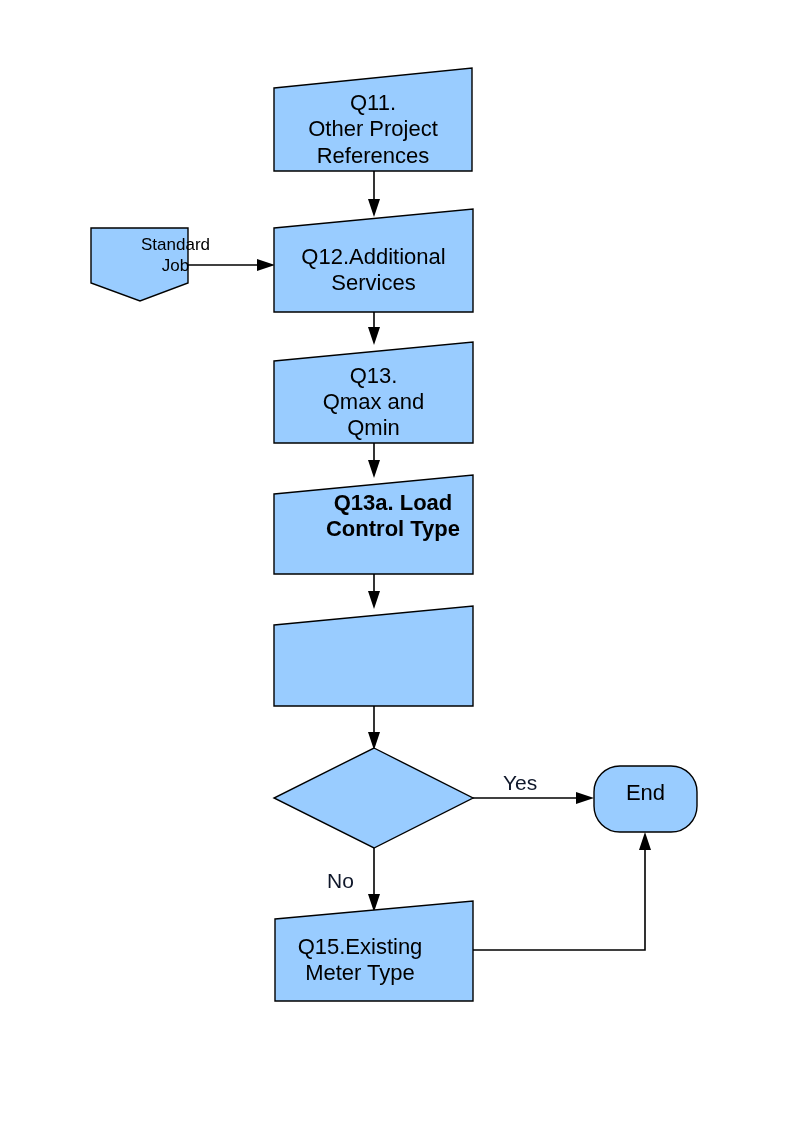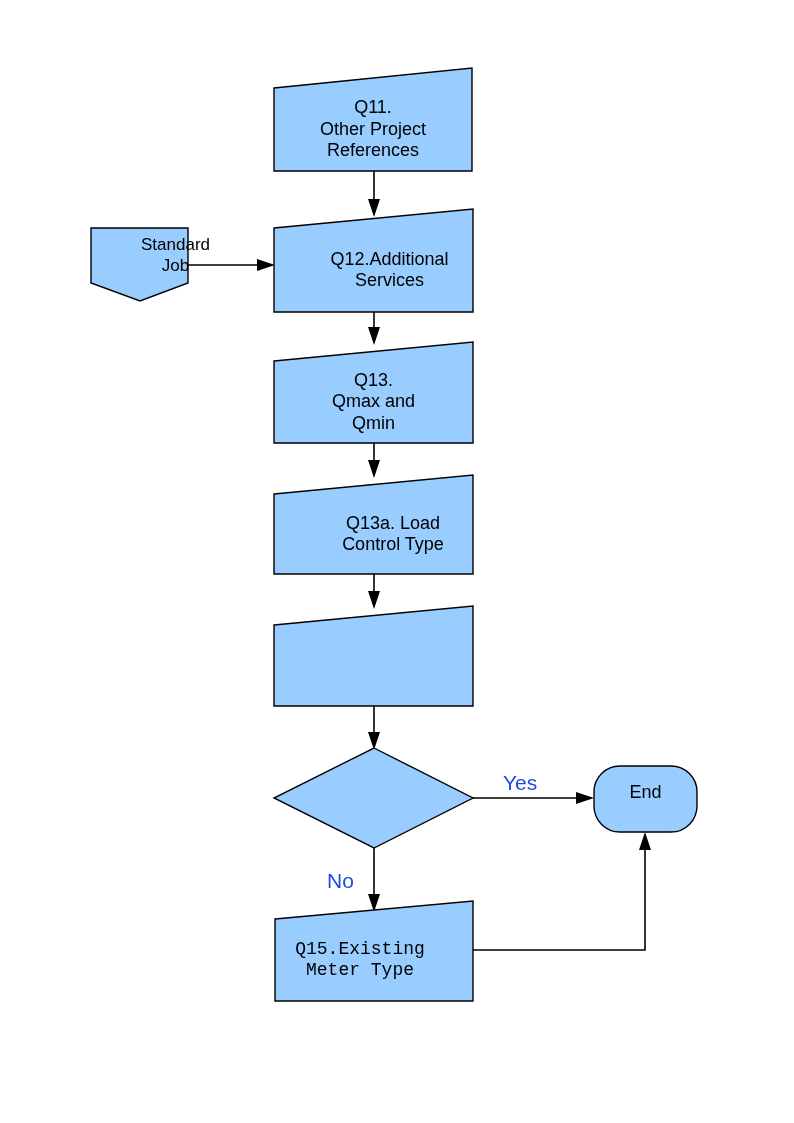--- a/index.html
+++ b/index.html
@@ -45,26 +45,26 @@
   .node-label {
     position: absolute;
     text-align: center;
     color: #000000;
     font-family: "Liberation Sans", sans-serif;
     line-height: 1.19;
     white-space: pre-line;
     pointer-events: none;
     -webkit-font-smoothing: antialiased;
   }
-  .node-label.size-lg { font-size: 18px; }
+  .node-label.size-lg { font-size: 22px; }
   .node-label.size-md { font-size: 17px; }
   .node-label.size-sm { font-size: 13px; }
   .edge-label {
     position: absolute;
-    color: #1d4ed8;
+    color: #0f172a;
     font-family: "Liberation Sans", sans-serif;
     font-size: 21px;
     white-space: nowrap;
     pointer-events: none;
   }
 </style>
 </head>
 <body>
 
 <div id="flow-root">
@@ -135,34 +135,34 @@
     <polygon class="node-shape" fill="#99ccff" points="275,919 473,901 473,1001 275,1001"></polygon>
   </svg>
 
   <div class="node-label size-lg" style="left:274px; top:88px; width:198px; height:83px; display:flex; align-items:center; justify-content:center;">Q11.
 Other Project
 References</div>
 
   <div class="node-label size-md" style="left:91px; top:228px; width:97px; height:55px; display:flex; align-items:center; justify-content:center;padding-left:36px;">Standard
 Job</div>
 
-  <div class="node-label size-lg" style="left:274px; top:228px; width:199px; height:84px; display:flex; align-items:center; justify-content:center;padding-left:16px;">Q12.Additional
+  <div class="node-label size-lg" style="left:274px; top:228px; width:199px; height:84px; display:flex; align-items:center; justify-content:center;">Q12.Additional
 Services</div>
 
   <div class="node-label size-lg" style="left:274px; top:361px; width:199px; height:82px; display:flex; align-items:center; justify-content:center;">Q13.
 Qmax and
 Qmin</div>
 
-  <div class="node-label size-lg" style="left:274px; top:494px; width:238px; height:80px; display:flex; align-items:center; justify-content:center;">Q13a. Load
+  <div class="node-label size-lg" style="left:274px; top:476px; width:238px; height:80px; display:flex; align-items:center; justify-content:center;font-weight:bold;">Q13a. Load
 Control Type</div>
 
 
 
   <div class="node-label size-lg" style="left:594px; top:766px; width:103px; height:54px; display:flex; align-items:center; justify-content:center;">End</div>
 
-  <div class="node-label size-lg" style="left:275px; top:919px; width:170px; height:82px; display:flex; align-items:center; justify-content:center;font-family:Liberation Mono, monospace;">Q15.Existing
+  <div class="node-label size-lg" style="left:275px; top:919px; width:170px; height:82px; display:flex; align-items:center; justify-content:center;">Q15.Existing
 Meter Type</div>
 
   <div class="edge-label" style="left:503px; top:771px;">Yes</div>
 
   <div class="edge-label" style="left:327px; top:869px;">No</div>
 
 </div>
 
 </body></html>

